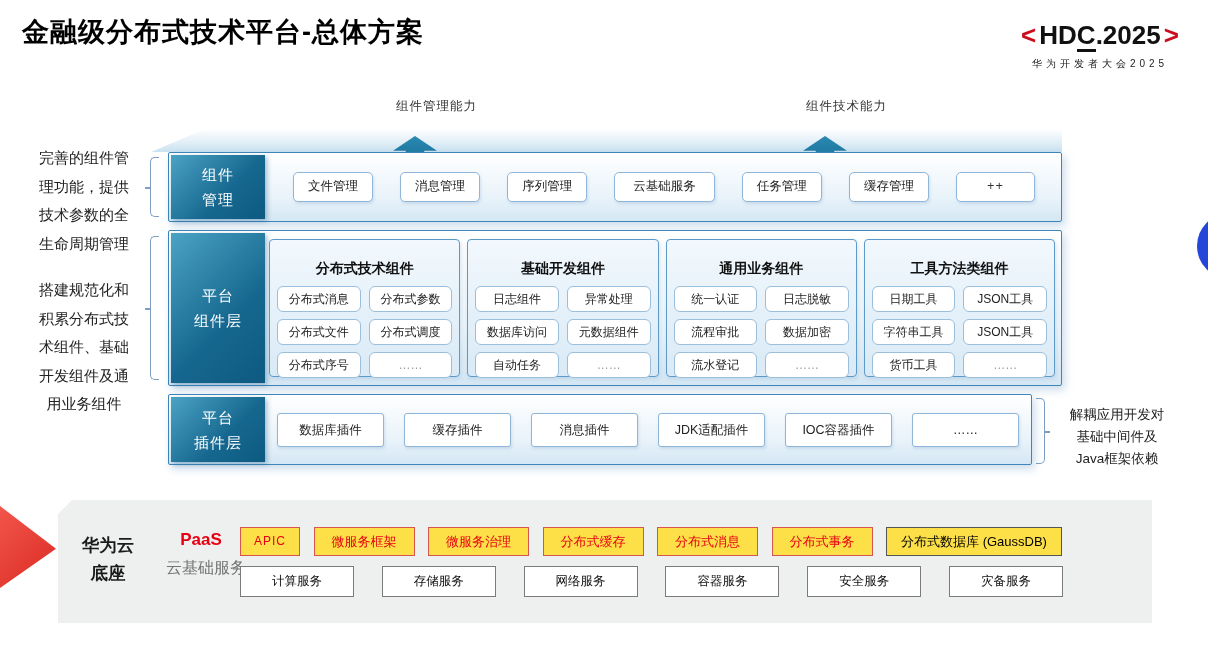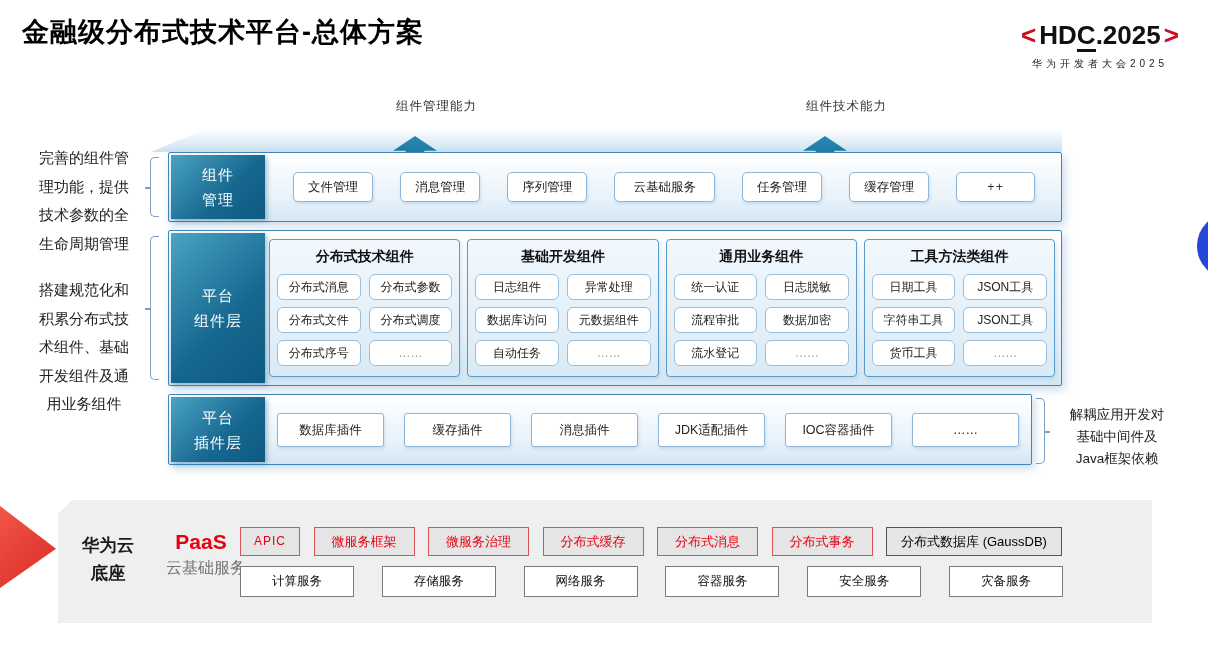--- a/index.html
+++ b/index.html
@@ -49,44 +49,44 @@
                  display:flex; align-items:center; justify-content:center; text-align:center;
                  white-space:pre-line; box-shadow:2px 2px 5px rgba(30,90,130,.4); }
   .mini { height:30px; line-height:28px; background:#fff; border:1px solid #8fb6d8; border-radius:5px;
           font-size:12.5px; color:#222; padding:0 14px; white-space:nowrap; text-align:center;
           box-shadow:1px 2px 3px rgba(120,160,200,.25); }
   .mini.wide { padding:0 18px; }
   .mini.plus { padding:0 30px; letter-spacing:1px; color:#333; }
   .row-items { position:absolute; display:flex; justify-content:space-between; align-items:center; }
 
   .groups { position:absolute; left:100px; right:6px; top:8px; bottom:8px; display:flex; gap:7px; }
-  .group { flex:1; border:1px solid #5d9ac7; border-radius:4px; padding:5px 7px 7px;
+  .group { flex:1; border:1px solid #5d9ac7; border-radius:4px; padding:17px 7px 7px;
            background:linear-gradient(180deg,#f2f8fd,#d9eaf6); box-shadow:1px 2px 4px rgba(120,160,200,.25); }
   .group-h { font-size:14px; font-weight:700; color:#111; text-align:center; margin:3px 0 8px; }
   .group-grid { display:grid; grid-template-columns:1fr 1fr; gap:7px 8px; }
   .cell { height:26px; line-height:24px; background:#fff; border:1px solid #9bbeda; border-radius:6px;
           font-size:12px; color:#222; text-align:center; white-space:nowrap; overflow:hidden; }
   .dots { color:#999; }
   .plug { width:107px; height:34px; line-height:32px; background:#fff; border:1px solid #8fb6d8; border-radius:3px;
           font-size:12.5px; color:#222; text-align:center; white-space:nowrap;
           box-shadow:1px 2px 3px rgba(120,160,200,.25); }
 
   
   .foundation { position:absolute; left:58px; top:500px; width:1094px; height:123px; background:#eef0ef;
                 clip-path:polygon(14px 0, 100% 0, 100% 100%, 0 100%, 0 14px); }
   .red-arrow { position:absolute; left:0; top:506px; width:56px; height:82px;
                background:linear-gradient(135deg,#f2564b,#da2a23); clip-path:polygon(0 0, 100% 52%, 0 100%); }
   .hw-label { position:absolute; left:70px; top:531px; width:76px; text-align:center;
               font-size:17.5px; font-weight:700; color:#1a1a1a; line-height:28px; white-space:pre-line; }
   .paas-label { position:absolute; left:168px; top:530px; width:66px; text-align:center;
-                font-size:21px; font-weight:700; color:#e60012; }
+                font-size:17px; font-weight:700; color:#e60012; }
   .cloud-label { position:absolute; left:166px; top:558px; font-size:16px; color:#737373; white-space:nowrap; }
   .paas-row { position:absolute; left:240px; top:526px; width:822px; height:30px;
               display:flex; justify-content:space-between; align-items:center; }
-  .pbox { height:29px; line-height:27px; background:#e5e5e5; border:1px solid #d8544e; color:#e60012;
+  .pbox { height:29px; line-height:27px; background:#fde047; border:1px solid #d8544e; color:#e60012;
           font-size:13px; padding:0 17px; white-space:nowrap; text-align:center; }
   .pbox.apic { font-size:12px; letter-spacing:1px; padding:0 13px; }
   .pbox.neutral { border:1px solid #555; color:#000; padding:0 14px; }
   .cloud-row { position:absolute; left:240px; top:566px; width:823px; height:31px;
                display:flex; justify-content:space-between; align-items:center; }
   .cbox { width:114px; height:31px; line-height:29px; background:#fff; border:1px solid #7b7b7b;
           font-size:12.5px; color:#111; text-align:center; white-space:nowrap; }
 
   .blue-circle { position:absolute; left:1197px; top:213px; width:66px; height:66px; border-radius:50%; background:#2546d8; }
 </style>
@@ -126,21 +126,21 @@
 基础中间件及
 Java框架依赖</div>
 
   <div class="brk left" style="left:150px; top:157px; height:60px;"></div>
   <div class="brk left" style="left:150px; top:236px; height:144px;"></div>
   <div class="brk right" style="left:1036px; top:398px; height:66px;"></div>
 
   <div class="layer" style="left:168px; top:152px; width:894px; height:70px;">
     <div class="layer-label">组件
 管理</div>
-    <div class="row-items" style="left:124px; right:26px; top:19px; height:30px;">
+    <div class="row-items" style="left:124px; right:26px; top:19px; height:30px;font-family:Liberation Mono, monospace;">
       <div class="mini">文件管理</div>
       <div class="mini">消息管理</div>
       <div class="mini">序列管理</div>
       <div class="mini wide">云基础服务</div>
       <div class="mini">任务管理</div>
       <div class="mini">缓存管理</div>
       <div class="mini plus">++</div>
     </div>
   </div>
 

